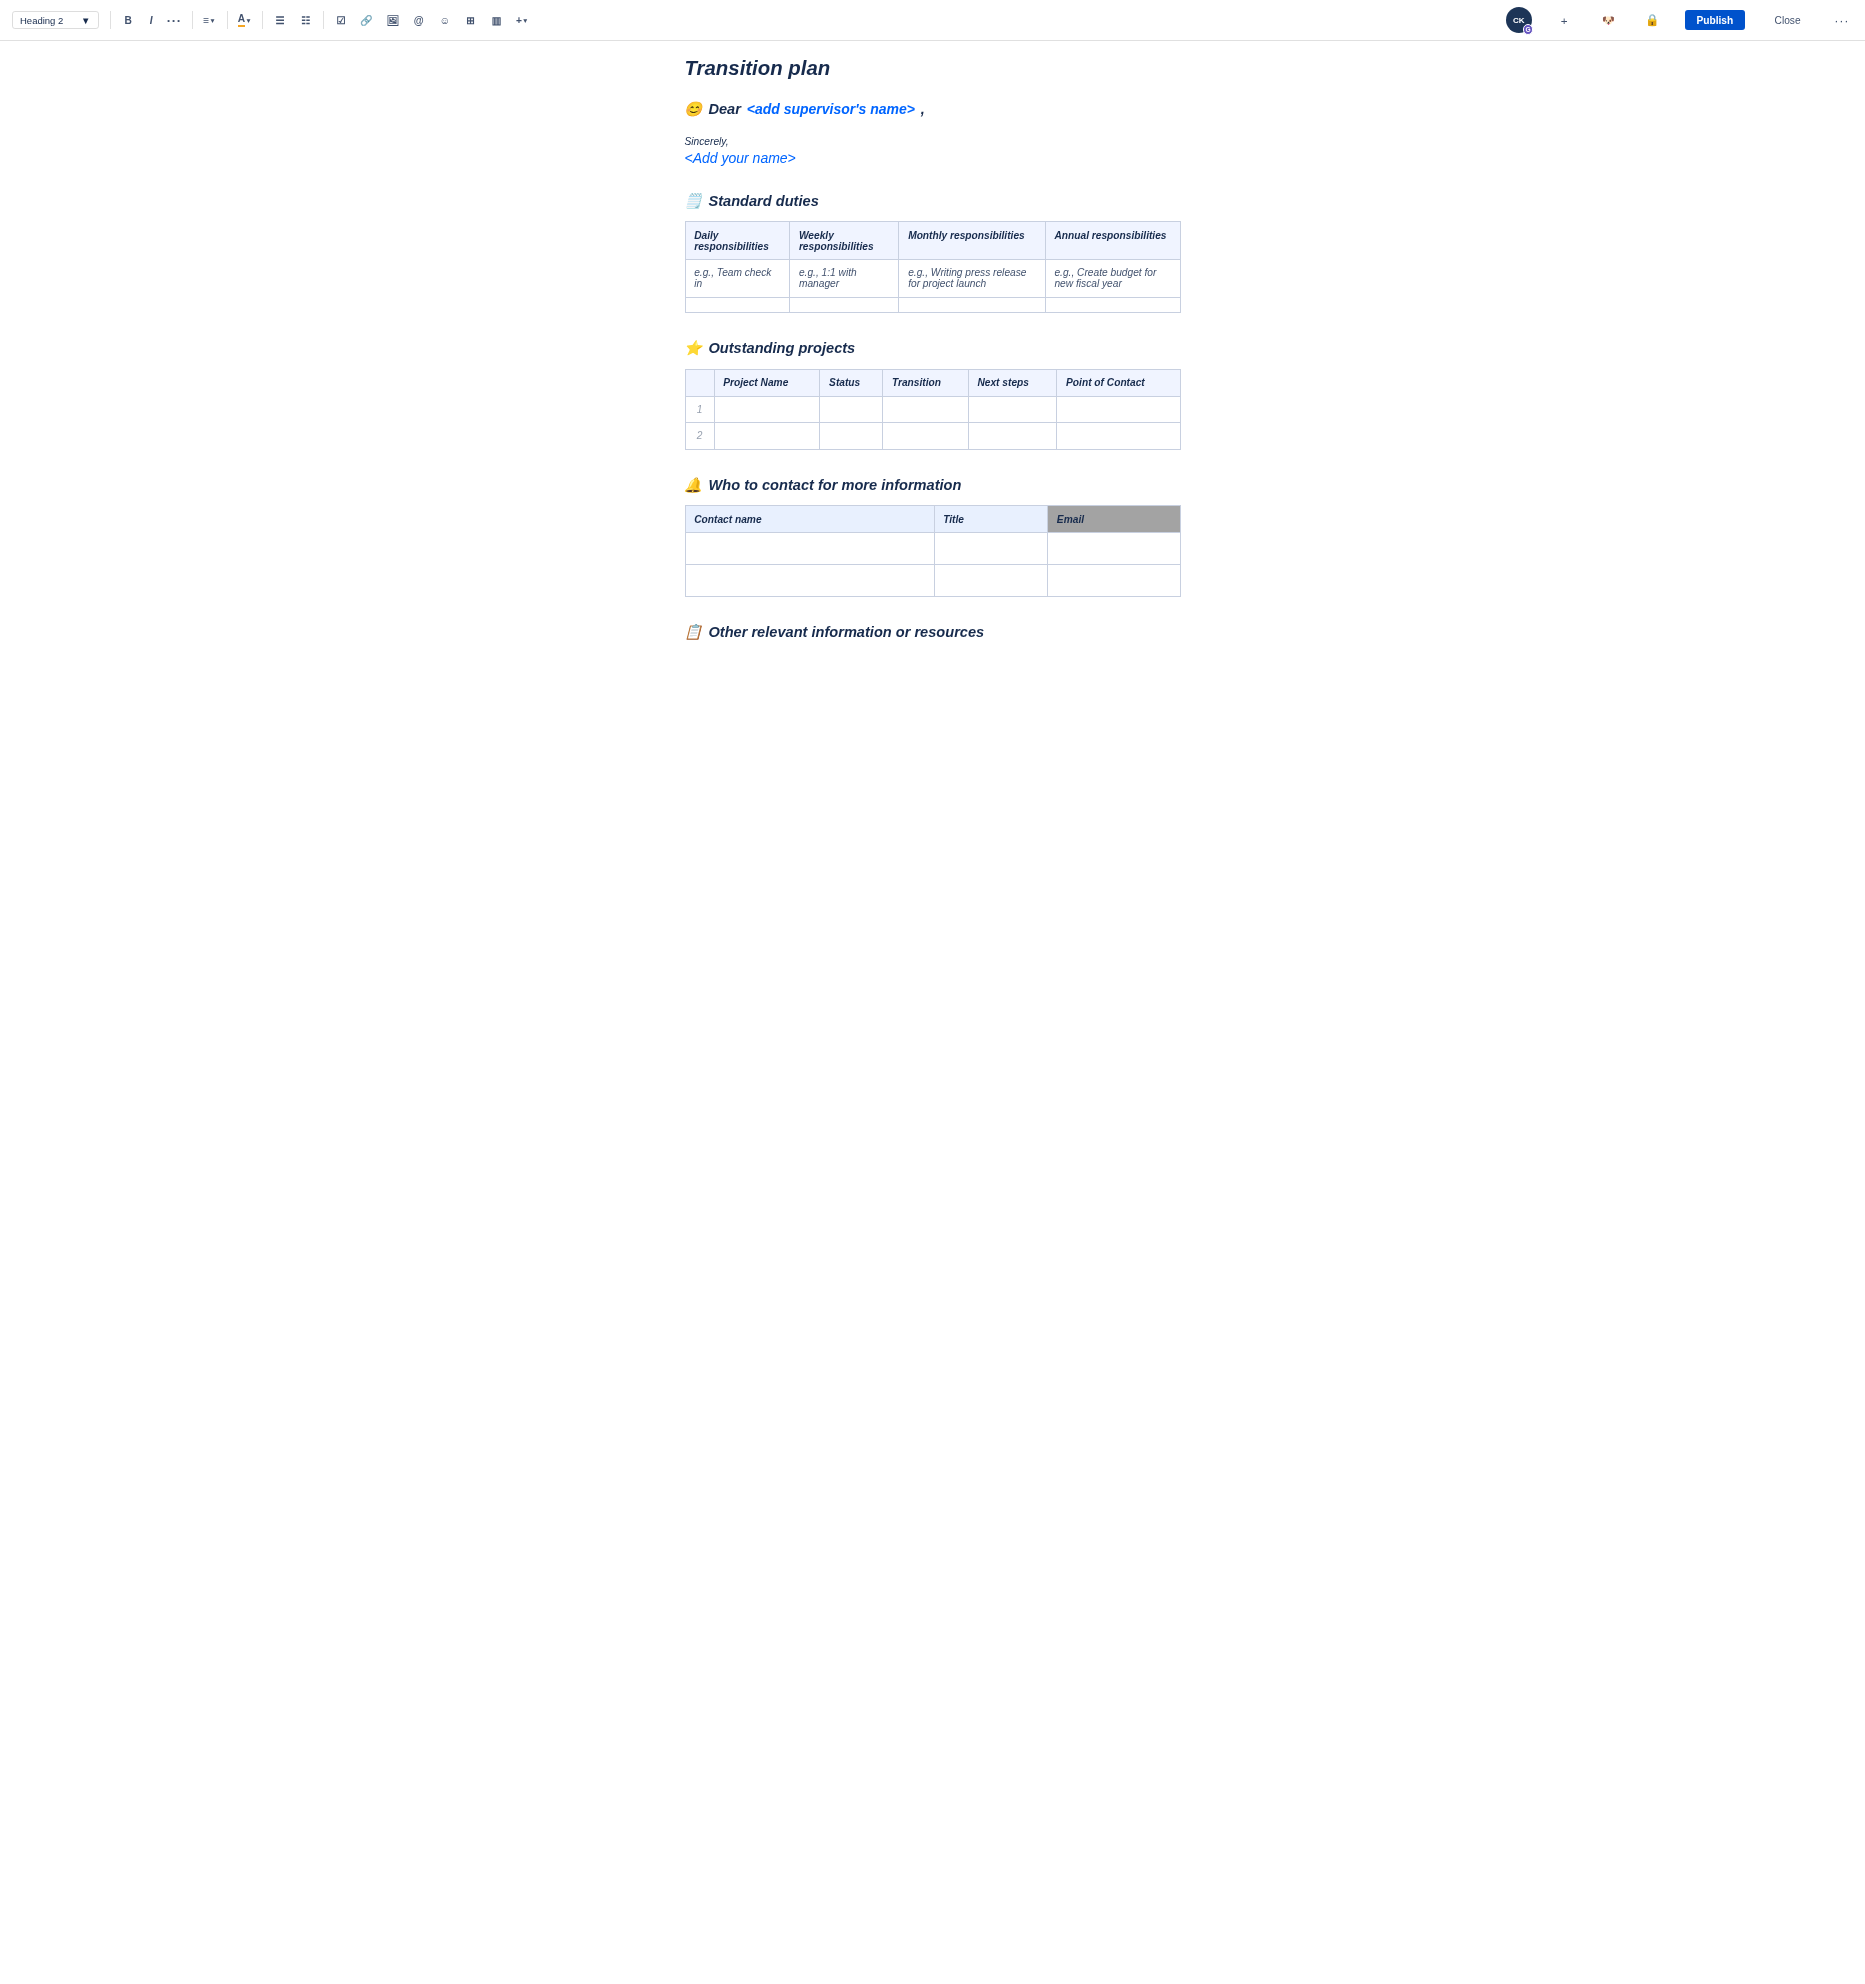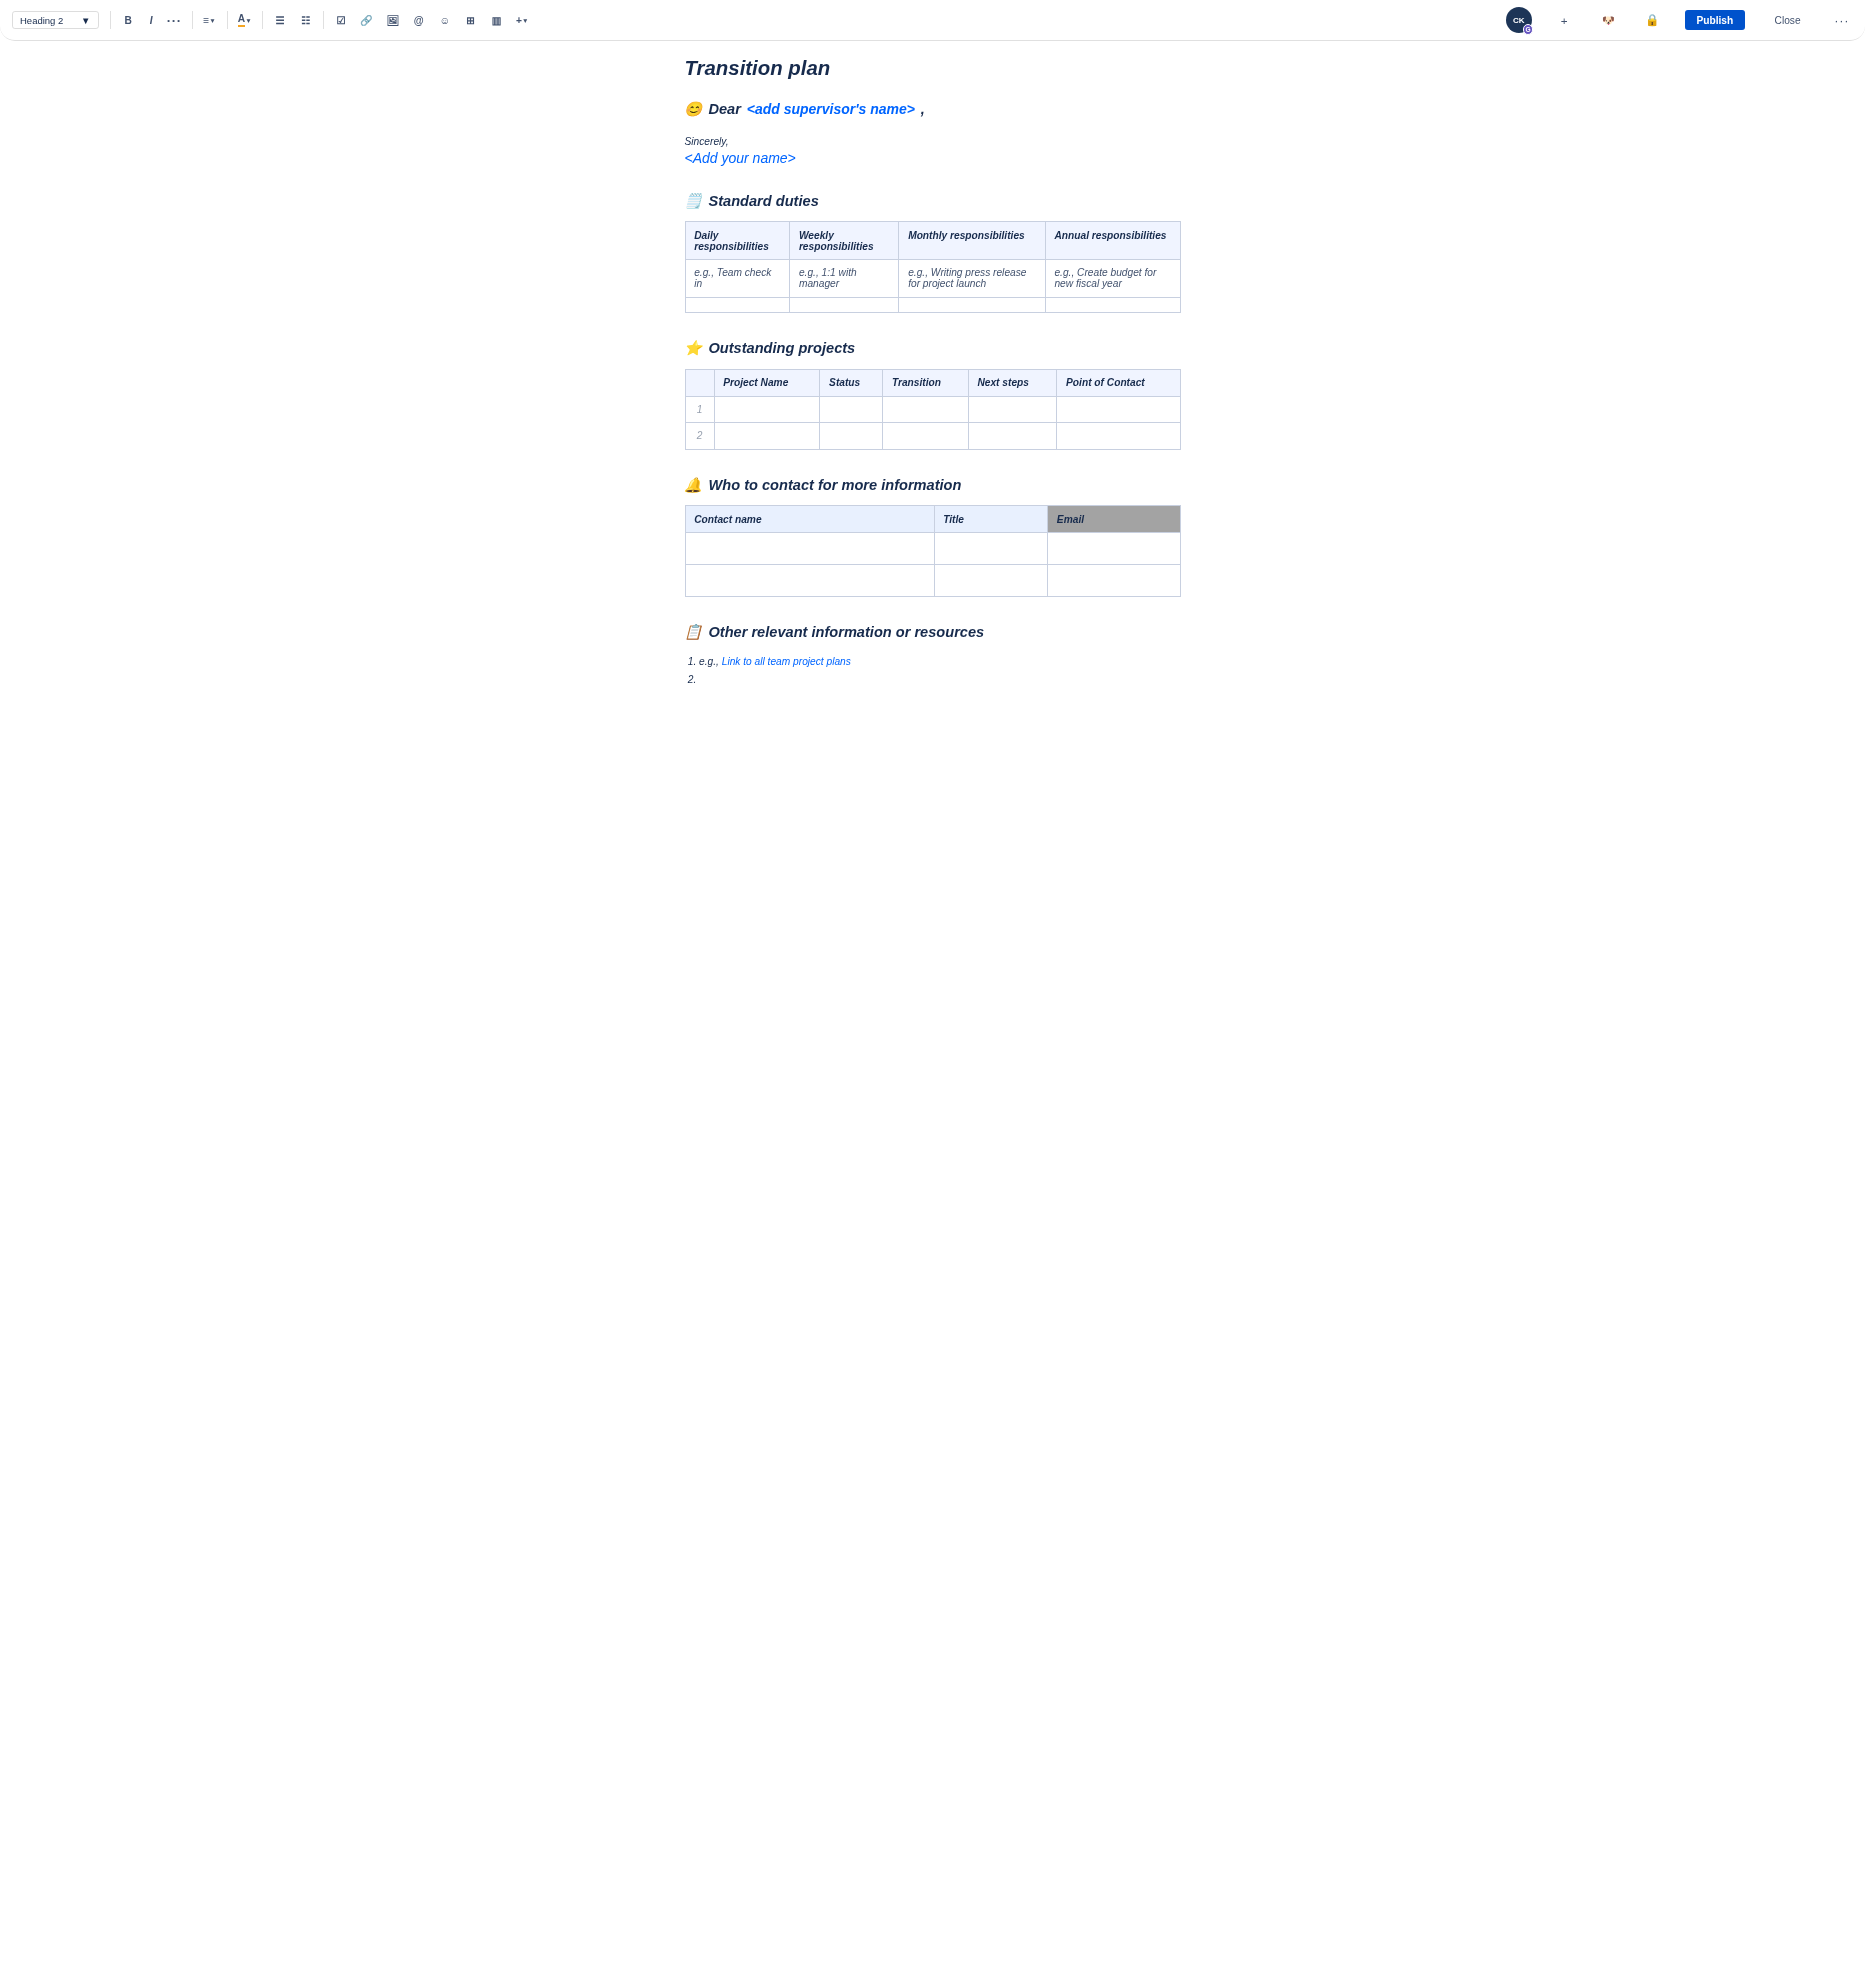--- a/index.html
+++ b/index.html
@@ -10,21 +10,20 @@
       display: flex;
       align-items: center;
       padding: 0 11.7px;
       height: 41px;
       border-bottom: 0.7px solid #e0e0e0;
       gap: 2.9px;
       position: sticky;
       top: 0;
       background: #fff;
       z-index: 100;
-      border-radius: 15px;
     }
     .toolbar-heading-select {
       display: flex;
       align-items: center;
       gap: 4.4px;
       padding: 2.9px 7.3px;
       border: 0.7px solid #ddd;
       border-radius: 2.9px;
       cursor: pointer;
       font-size: 9.5px;
@@ -403,22 +402,15 @@
       </tbody>
     </table>
   </div>
 
   
   <div class="section-block">
     <h2 class="section-heading">
       <span>📋</span>
       <span>Other relevant information or resources</span>
     </h2>
-    <ol class="numbered-list">
-      <li>
-        <span>e.g., </span>
-        <span class="list-link">Link to all team project plans</span>
-      </li>
-      <li></li>
-    </ol>
   </div>
 </div>
 
 
 </body></html>

